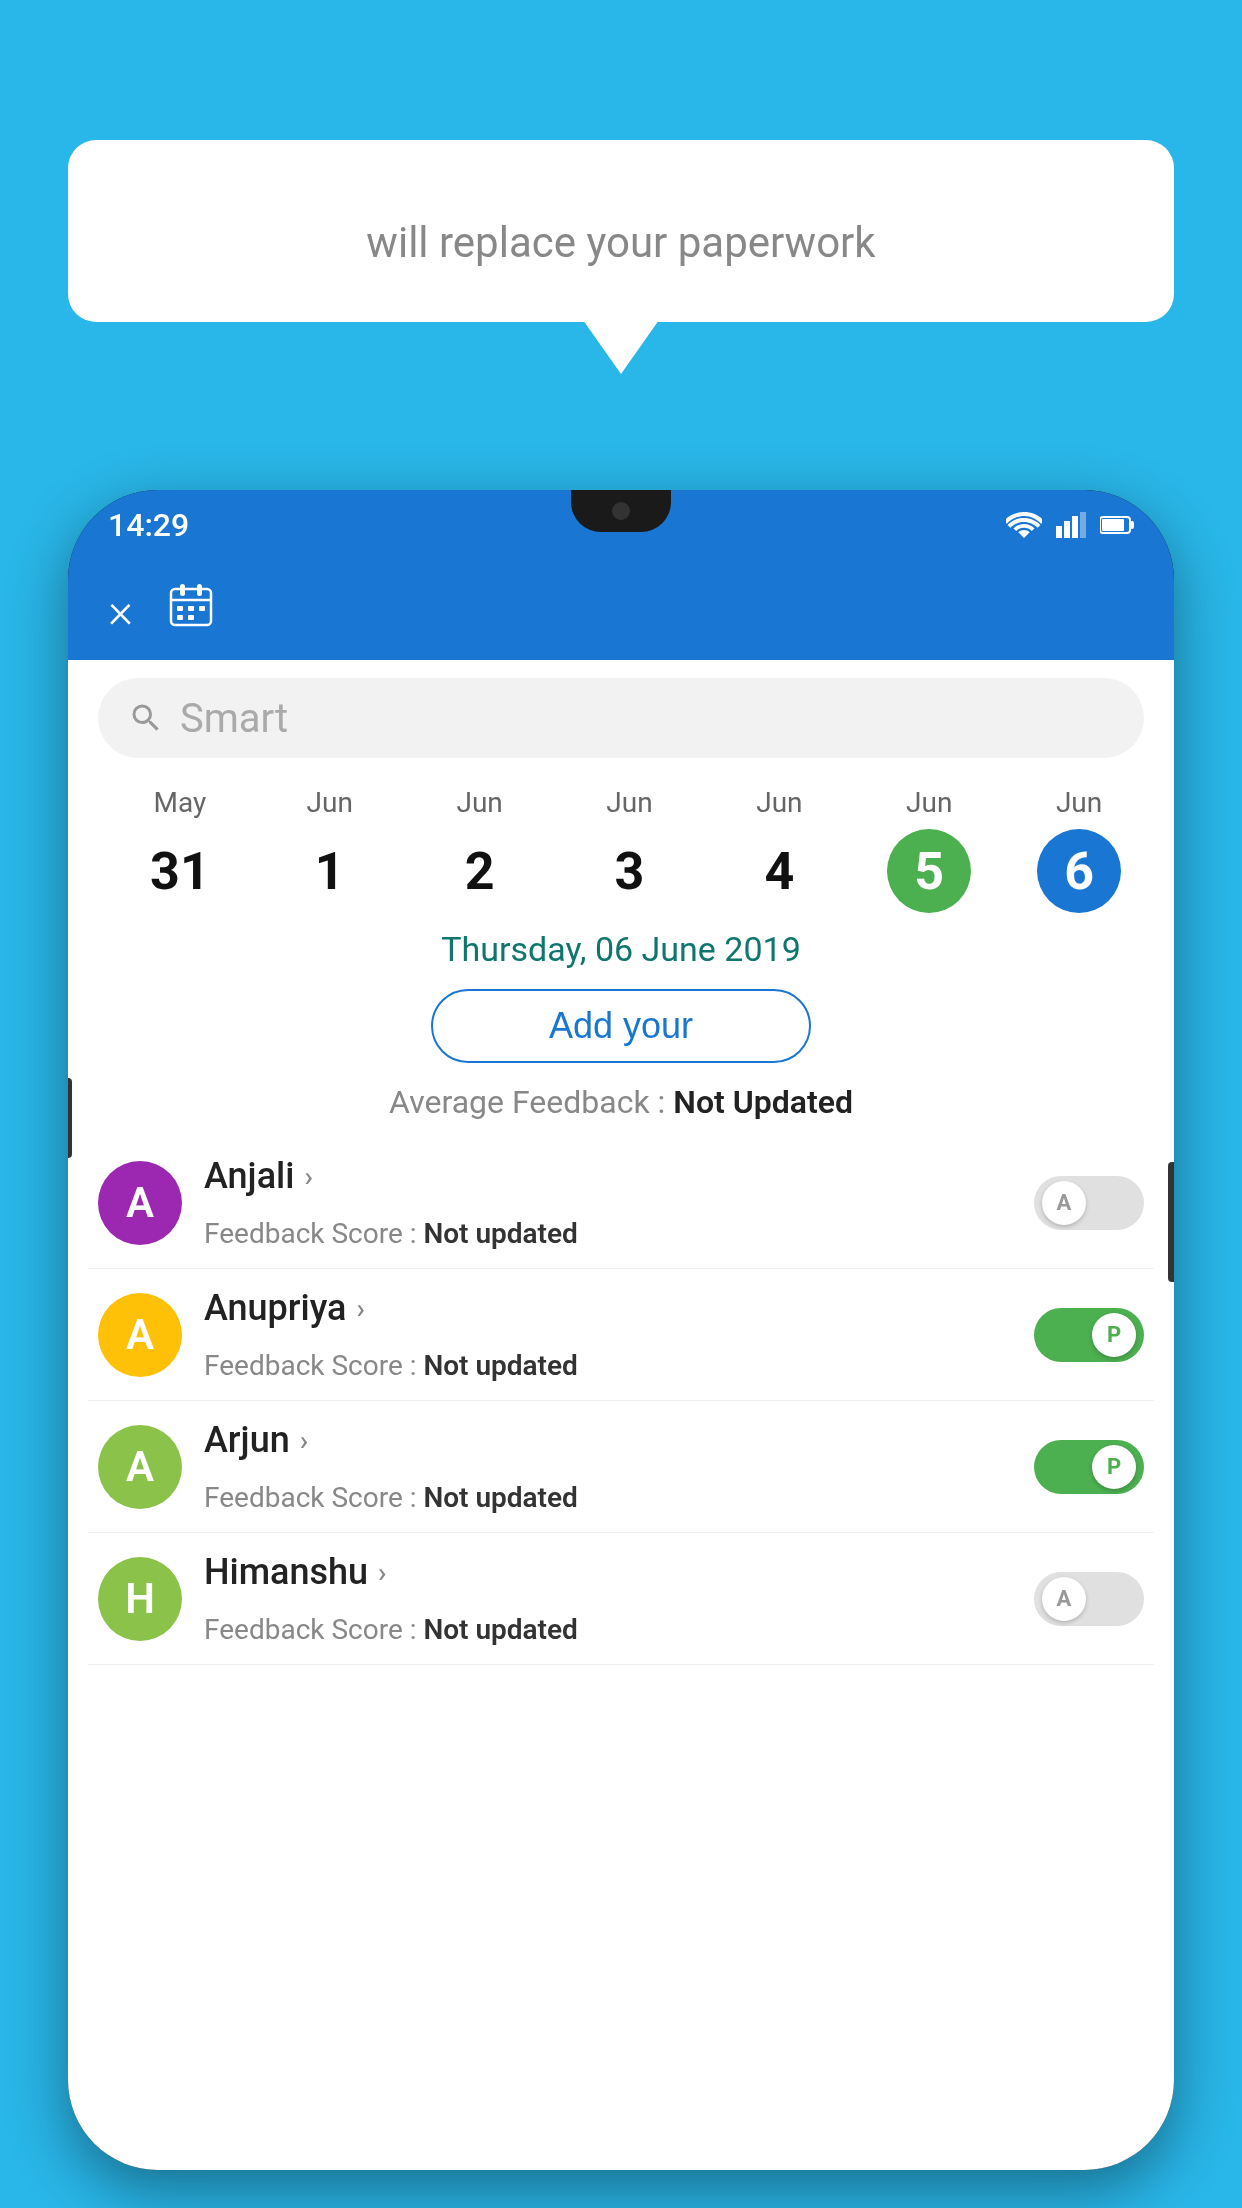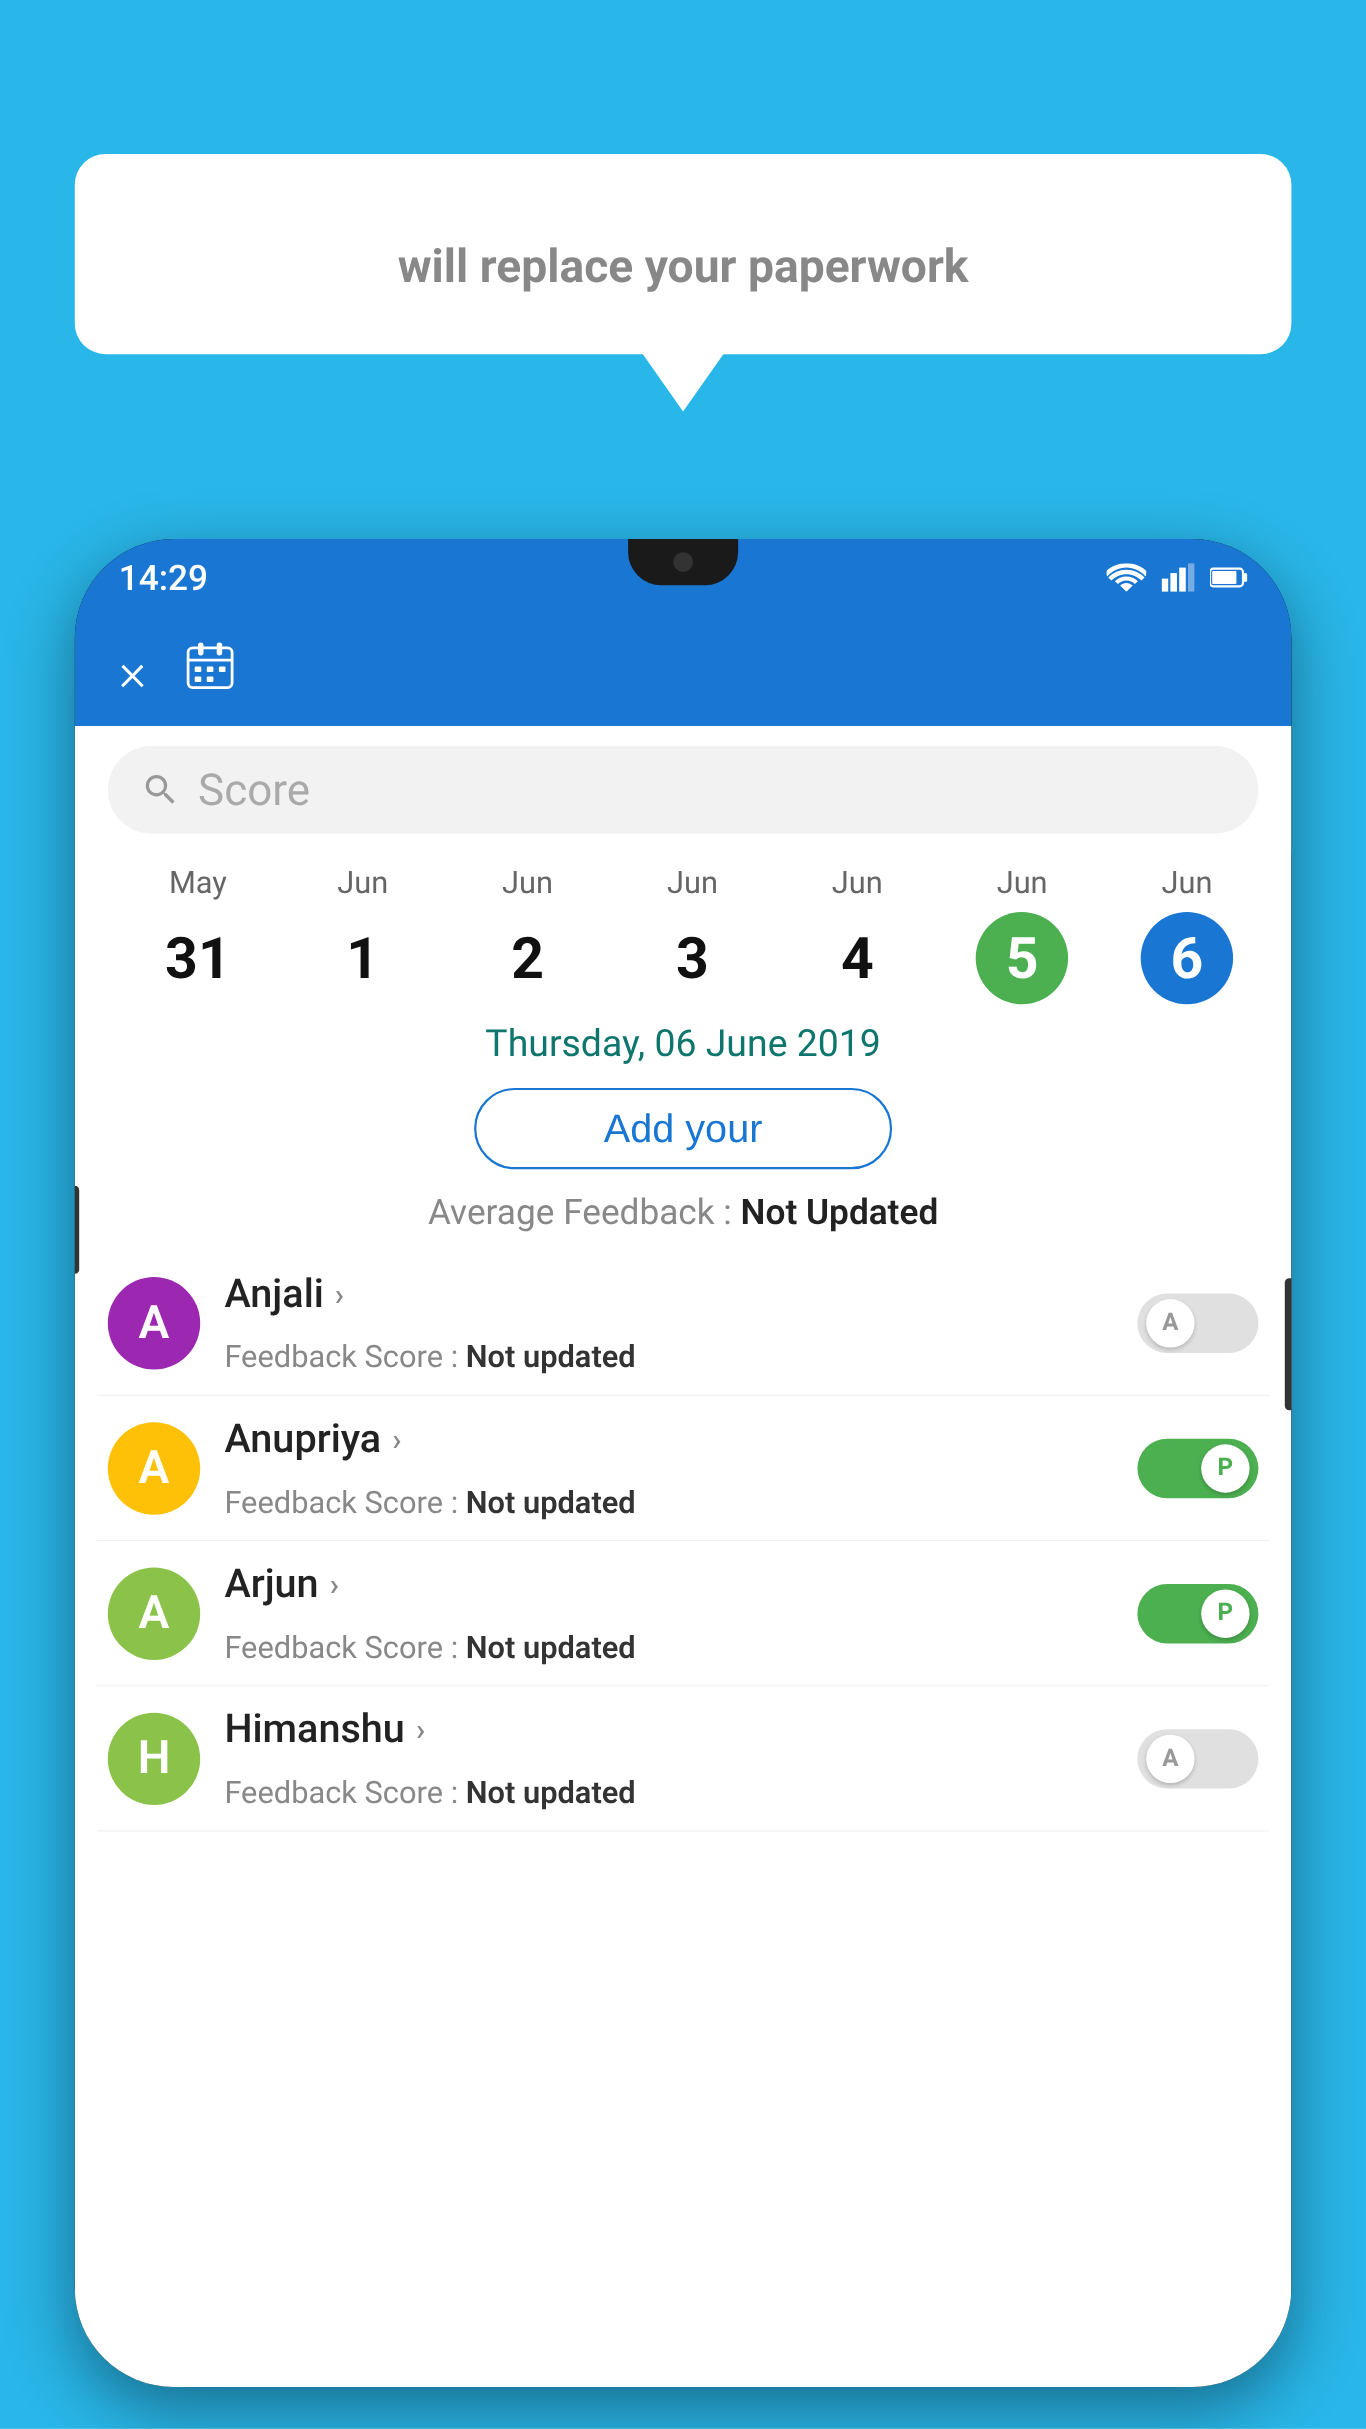--- a/index.html
+++ b/index.html
@@ -41,21 +41,21 @@
     .bubble-title {
       font-size: 82px;
       color: #29b6e8;
       font-weight: 400;
       line-height: 1.1;
     }
     .bubble-subtitle {
       font-size: 42px;
       color: #888;
       margin-top: 18px;
-      font-weight: 700;
+      font-weight: 400;
     }
 
     
     .phone-frame {
       position: absolute;
       top: 490px;
       left: 68px;
       right: 68px;
       height: 1680px;
       background: #1a1a1a;
@@ -405,21 +405,21 @@
     </span>
   </div>
 
   <div class="app-content">
 
     <div class="search-bar-wrapper">
       <div class="search-bar">
         <svg class="search-icon-svg" viewBox="0 0 24 24">
           <path d="M15.5 14h-.79l-.28-.27A6.471 6.471 0 0 0 16 9.5 6.5 6.5 0 1 0 9.5 16c1.61 0 3.09-.59 4.23-1.57l.27.28v.79l5 4.99L20.49 19l-4.99-5zm-6 0C7.01 14 5 11.99 5 9.5S7.01 5 9.5 5 14 7.01 14 9.5 11.99 14 9.5 14z"></path>
         </svg>
-        <span class="search-text">Score</span>
+        <span class="search-text">Smart</span>
       </div>
     </div>
 
     <div class="calendar-strip">
 
     <div class="calendar-day">
           <div class="cal-month">May</div>
           <div class="cal-date">31</div>
         </div>
         <div class="calendar-day">

